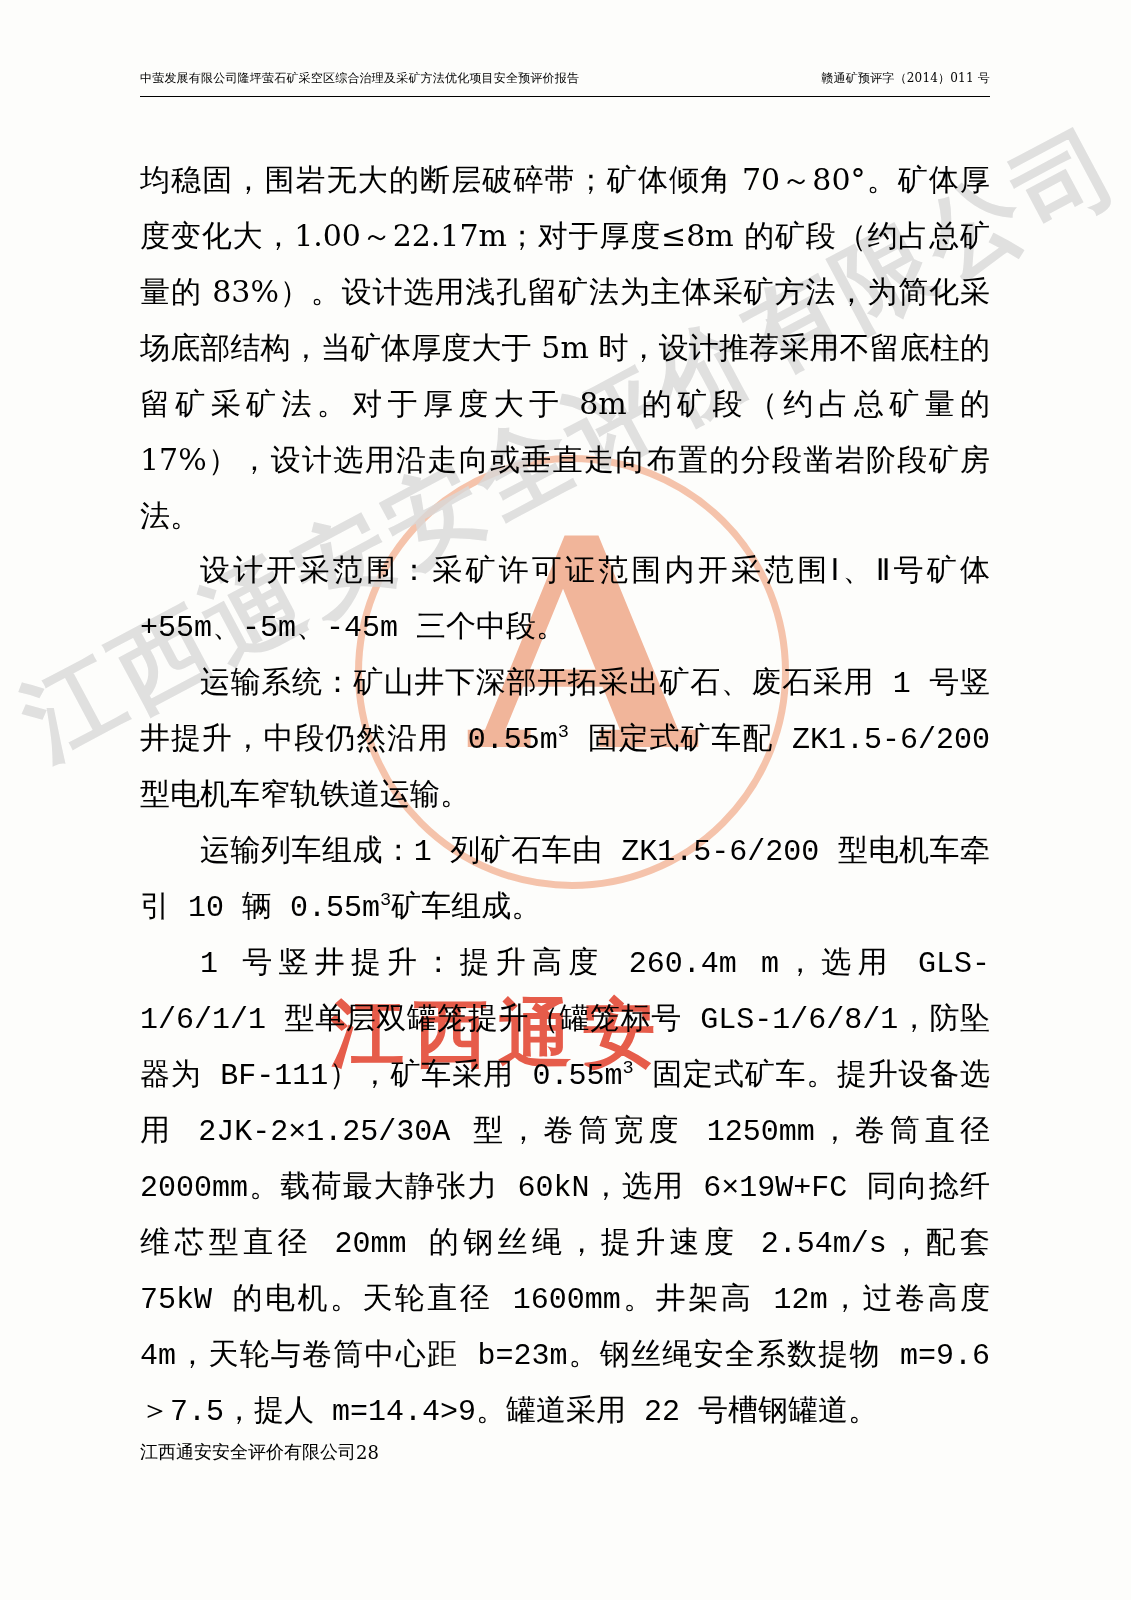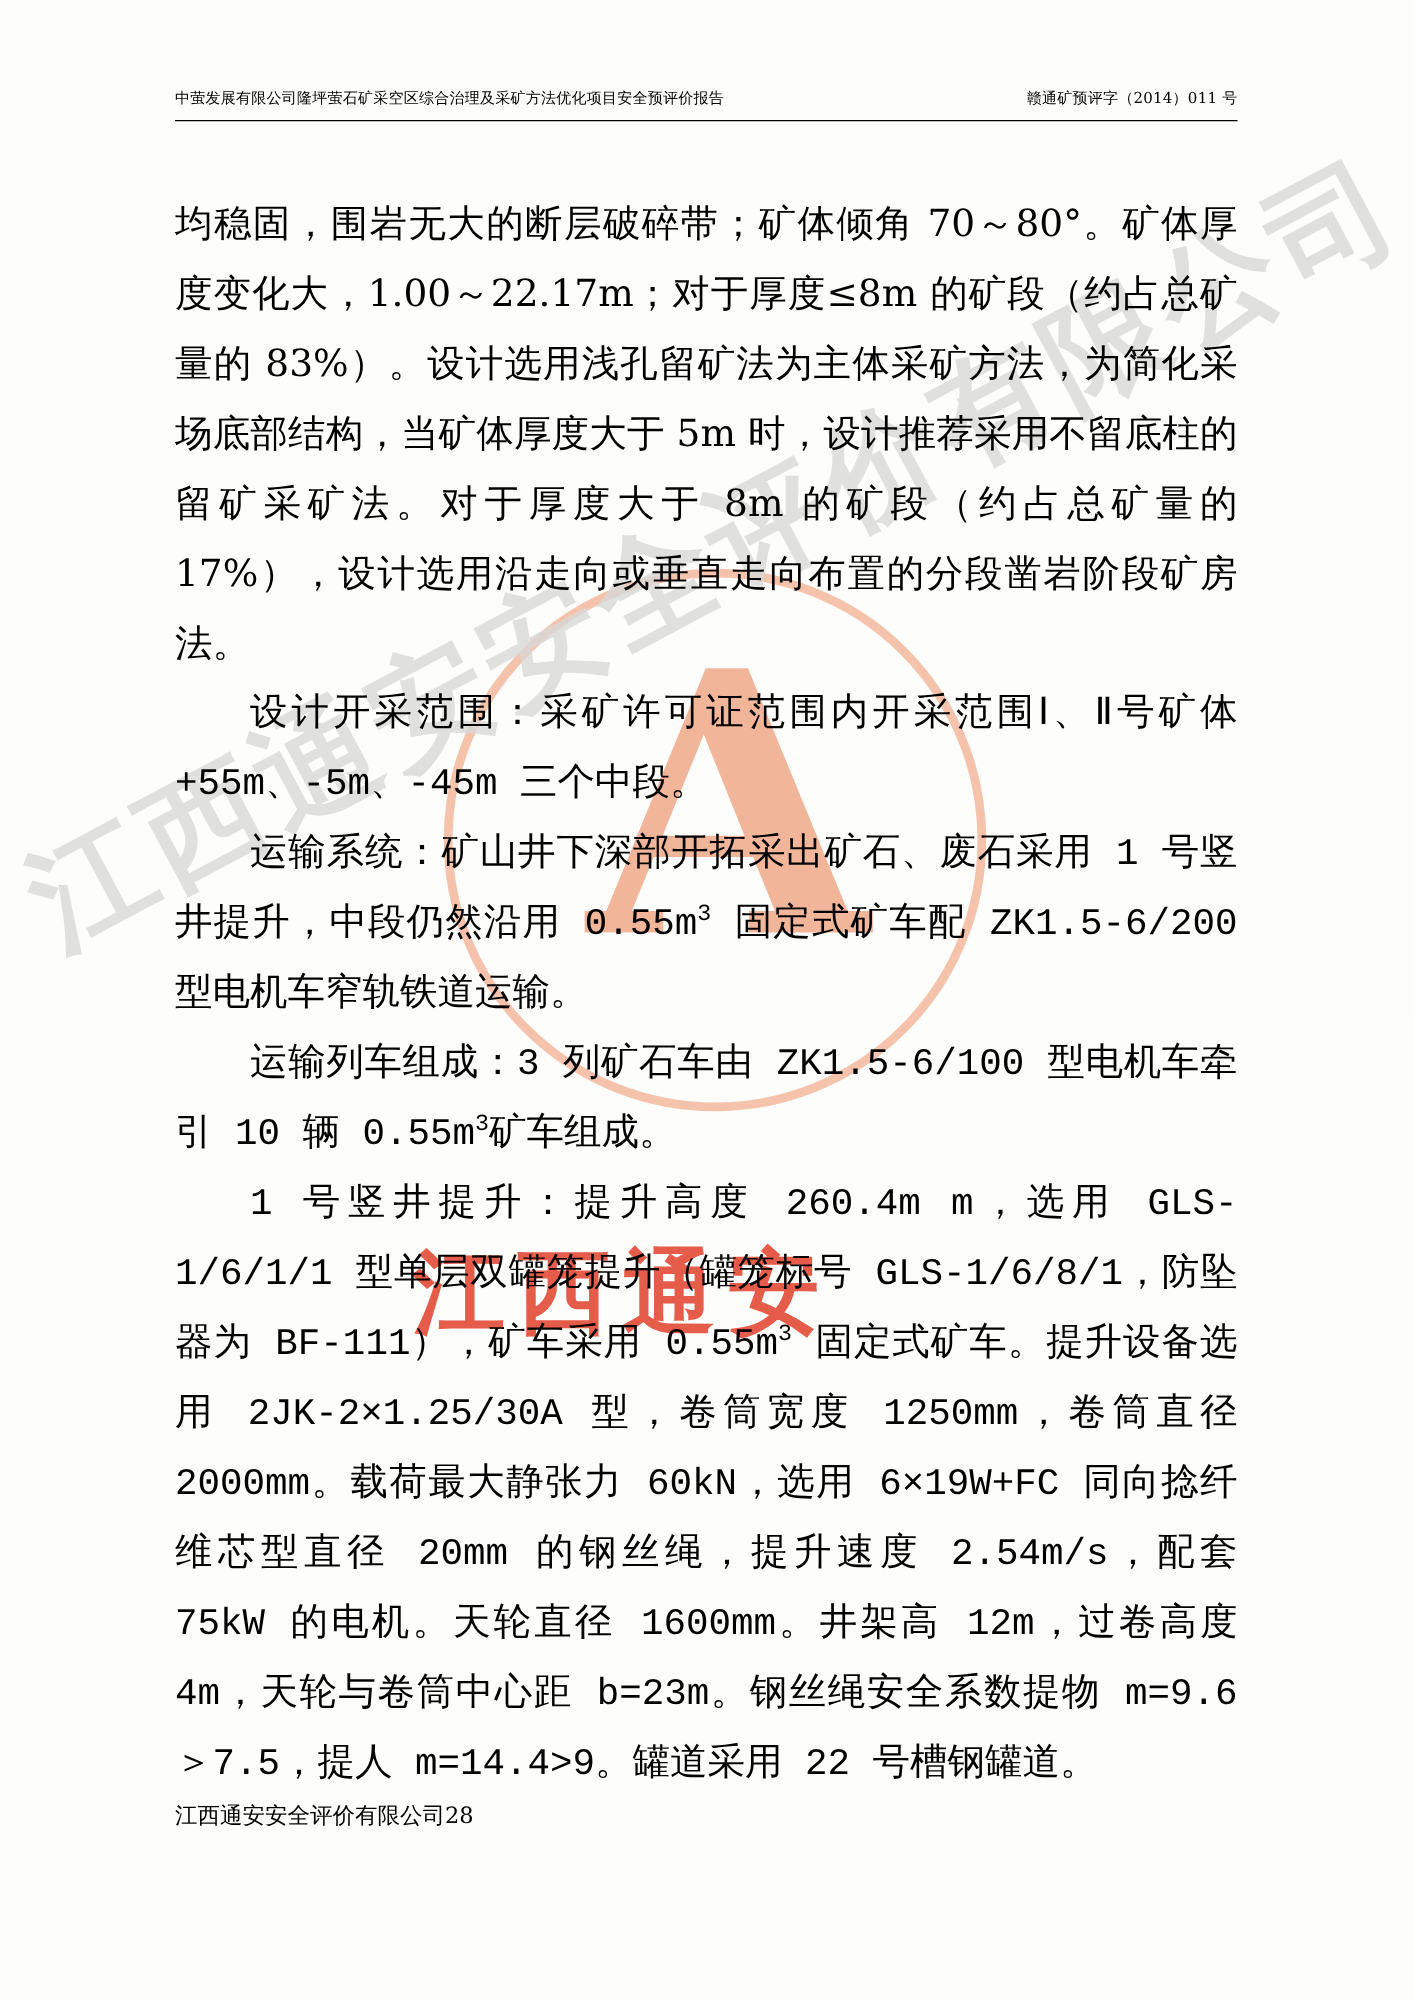--- a/index.html
+++ b/index.html
@@ -153,21 +153,21 @@
 
   <div class="content">
 
     <p>均稳固，围岩无大的断层破碎带；矿体倾角 70～80°。矿体厚度变化大，1.00～22.17m；对于厚度≤8m 的矿段（约占总矿量的 83%）。设计选用浅孔留矿法为主体采矿方法，为简化采场底部结构，当矿体厚度大于 5m 时，设计推荐采用不留底柱的留矿采矿法。对于厚度大于 8m 的矿段（约占总矿量的 17%），设计选用沿走向或垂直走向布置的分段凿岩阶段矿房法。</p>
 
     <p class="indent">设计开采范围：采矿许可证范围内开采范围Ⅰ、Ⅱ号矿体+55m、-5m、-45m 三个中段。</p>
 
 
     <p class="indent"><span>运输系统：矿山井下深部开拓采出矿石、废石采用 1 号竖井提升，中段仍然沿用 0.55m</span><sup>3</sup><span> 固定式矿车配 ZK1.5-6/200 型电机车窄轨铁道运输。</span></p>
 
-    <p class="indent"><span>运输列车组成：3 列矿石车由 ZK1.5-6/100 型电机车牵引 10 辆 0.55m</span><sup>3</sup><span>矿车组成。</span></p>
+    <p class="indent"><span>运输列车组成：1 列矿石车由 ZK1.5-6/200 型电机车牵引 10 辆 0.55m</span><sup>3</sup><span>矿车组成。</span></p>
 
     <p class="indent"><span>1 号竖井提升：提升高度 260.4m m，选用 GLS-1/6/1/1 型单层双罐笼提升（罐笼标号 GLS-1/6/8/1，防坠器为 BF-111），矿车采用 0.55m</span><sup>3</sup><span> 固定式矿车。提升设备选用 2JK-2×1.25/30A 型，卷筒宽度 1250mm，卷筒直径 2000mm。载荷最大静张力 60kN，选用 6×19W+FC 同向捻纤维芯型直径 20mm 的钢丝绳，提升速度 2.54m/s，配套 75kW 的电机。天轮直径 1600mm。井架高 12m，过卷高度 4m，天轮与卷筒中心距 b=23m。钢丝绳安全系数提物 m=9.6＞7.5，提人 m=14.4&gt;9。罐道采用 22 号槽钢罐道。</span></p>
 
 
   </div>
 
   <div class="footer">
     <div class="footer-company">江西通安安全评价有限公司</div>
     <div class="footer-page">28</div>
   </div>

